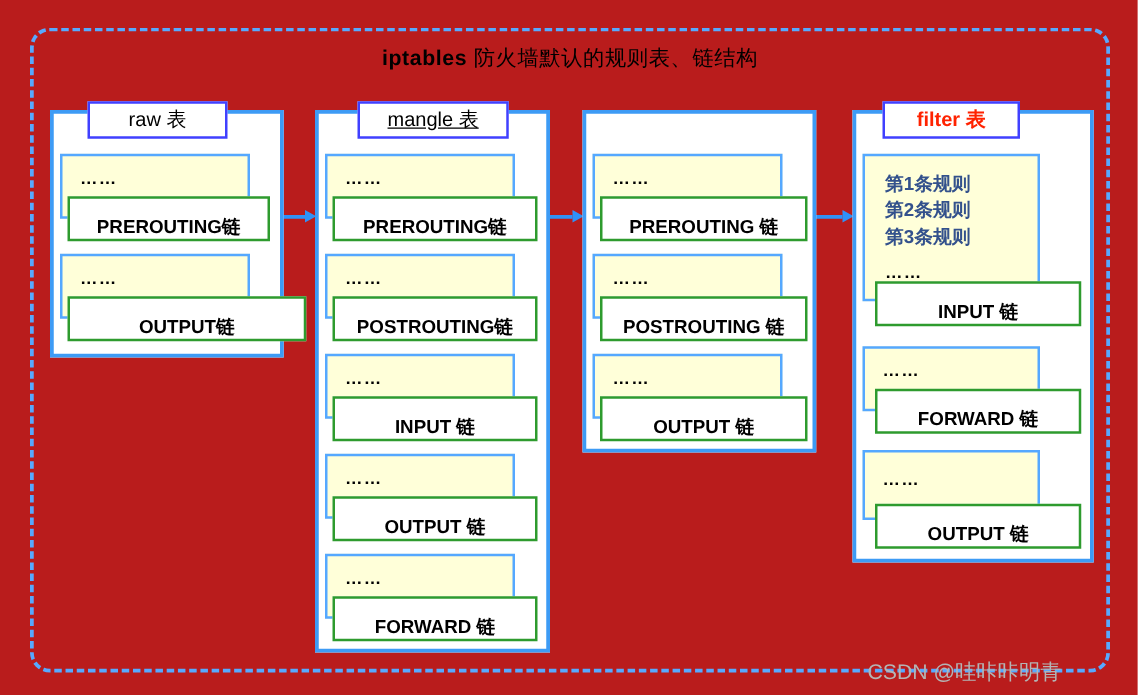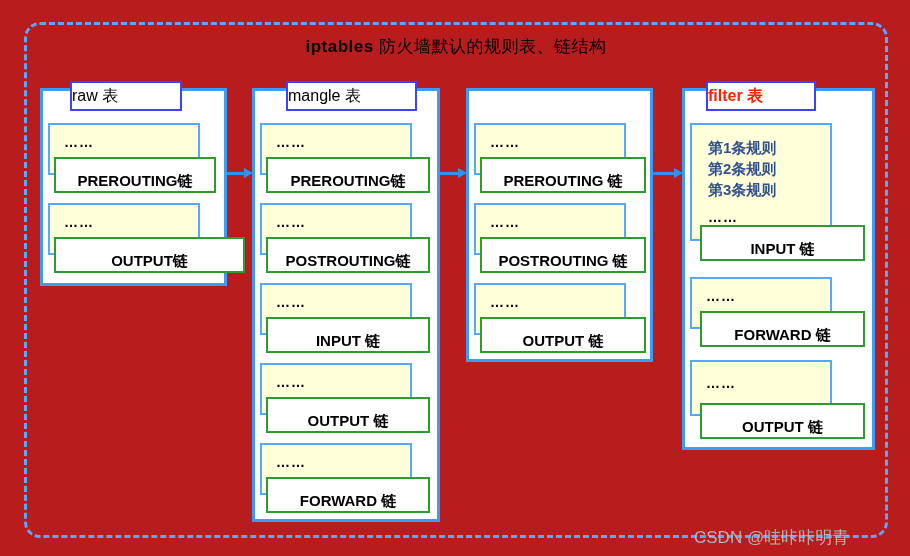--- a/index.html
+++ b/index.html
@@ -14,21 +14,21 @@
   .diagram-title{
     position:absolute;left:24px;top:35px;width:864px;text-align:center;
     font-size:17px;color:#000;z-index:2;letter-spacing:.5px;
   }
   .diagram-title b{font-weight:700;}
   .container{
     position:absolute;box-sizing:border-box;border:3px solid #3d9bf5;background:#fff;z-index:1;
   }
   .tlabel{
     position:absolute;height:30px;box-sizing:border-box;border:2px solid #4040ff;background:#fff;
-    display:flex;align-items:center;font-size:16px;color:#000;z-index:4;
+    display:flex;align-items:center;justify-content:center;font-size:16px;color:#000;z-index:4;
   }
   .tlabel.red{color:#ff2200;font-weight:700;}
   .card{
     position:absolute;box-sizing:border-box;border:2px solid #55a8ff;background:#ffffd9;z-index:2;
   }
   .dots{
     position:absolute;left:14px;top:10px;font-weight:700;font-size:14px;color:#000;letter-spacing:1px;line-height:14px;
   }
   .chain{
     position:absolute;box-sizing:border-box;border:2px solid #2e9b2e;background:#fff;
@@ -68,21 +68,21 @@
     </div>
 
   <div class="card" style="left:48px;top:203px;width:152px;height:52px;">
     <span class="dots">……</span>
   </div>
   <div class="chain" style="left:54px;top:237px;width:191px;height:36px;">
       <span>OUTPUT链</span>
     </div>
 
   <div class="container" style="left:252px;top:88px;width:188px;height:434px;"></div>
-  <div class="tlabel" style="left:286px;top:81px;width:131px;">
+  <div class="tlabel" style="left:286px;top:81px;width:121px;text-decoration:underline;">
       <span>mangle 表</span>
     </div>
 
   <div class="card" style="left:260px;top:123px;width:152px;height:52px;">
     <span class="dots">……</span>
   </div>
   <div class="chain" style="left:266px;top:157px;width:164px;height:36px;">
       <span>PREROUTING链</span>
     </div>
 

